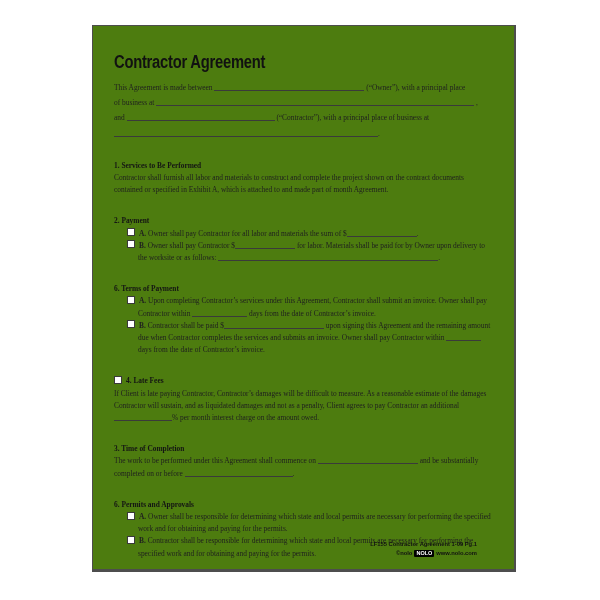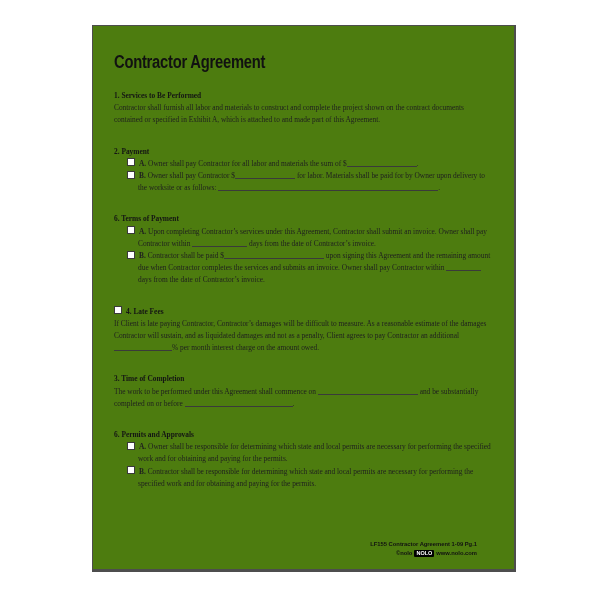--- a/index.html
+++ b/index.html
@@ -48,25 +48,31 @@
     font-size:5.5px; line-height:7px; padding:0 2px; margin:0 2px;
     border-radius:1px;
   }
 </style>
 </head>
 <body>
 
 <div class="page">
   <h1 class="title">Contractor Agreement</h1>
 
+  <div>
+      <div class="intro-line">This Agreement is made between <span class="blank" style="width: 150px;"></span> (“Owner”), with a principal place</div>
+      <div class="intro-line">of business at <span class="blank" style="width: 318px;"></span> ,</div>
+      <div class="intro-line">and <span class="blank" style="width: 148px;"></span> (“Contractor”), with a principal place of business at</div>
+      <div class="intro-line"><span class="blank" style="width: 264px;"></span>.</div>
+    </div>
 
   <div>
       <div class="section">
         <div class="heading">1. Services to Be Performed</div>
-        <div class="para">Contractor shall furnish all labor and materials to construct and complete the project shown on the contract documents contained or specified in Exhibit A, which is attached to and made part of this Agreement.</div>
+        <div class="para">Contractor shall furnish all labor and materials to construct and complete the project shown on the contract documents contained or specified in Exhibit A, which is attached to and made part of month Agreement.</div>
       </div>
       <div class="section">
         <div class="heading">2. Payment</div>
         <div class="item"><span class="checkbox"></span><b>A. </b>Owner shall pay Contractor for all labor and materials the sum of $<span class="blank" style="width: 70px;"></span>.</div>
         <div class="item"><span class="checkbox"></span><b>B. </b>Owner shall pay Contractor $<span class="blank" style="width: 60px;"></span> for labor. Materials shall be paid for by Owner upon delivery to the worksite or as follows: <span class="blank" style="width: 220px;"></span>.</div>
       </div>
       <div class="section">
         <div class="heading">6. Terms of Payment</div>
         <div class="item"><span class="checkbox"></span><b>A. </b>Upon completing Contractor’s services under this Agreement, Contractor shall submit an invoice. Owner shall pay Contractor within <span class="blank" style="width: 55px;"></span> days from the date of Contractor’s invoice.</div>
         <div class="item"><span class="checkbox"></span><b>B. </b>Contractor shall be paid $<span class="blank" style="width: 100px;"></span> upon signing this Agreement and the remaining amount due when Contractor completes the services and submits an invoice. Owner shall pay Contractor within <span class="blank" style="width: 35px;"></span> days from the date of Contractor’s invoice.</div>

